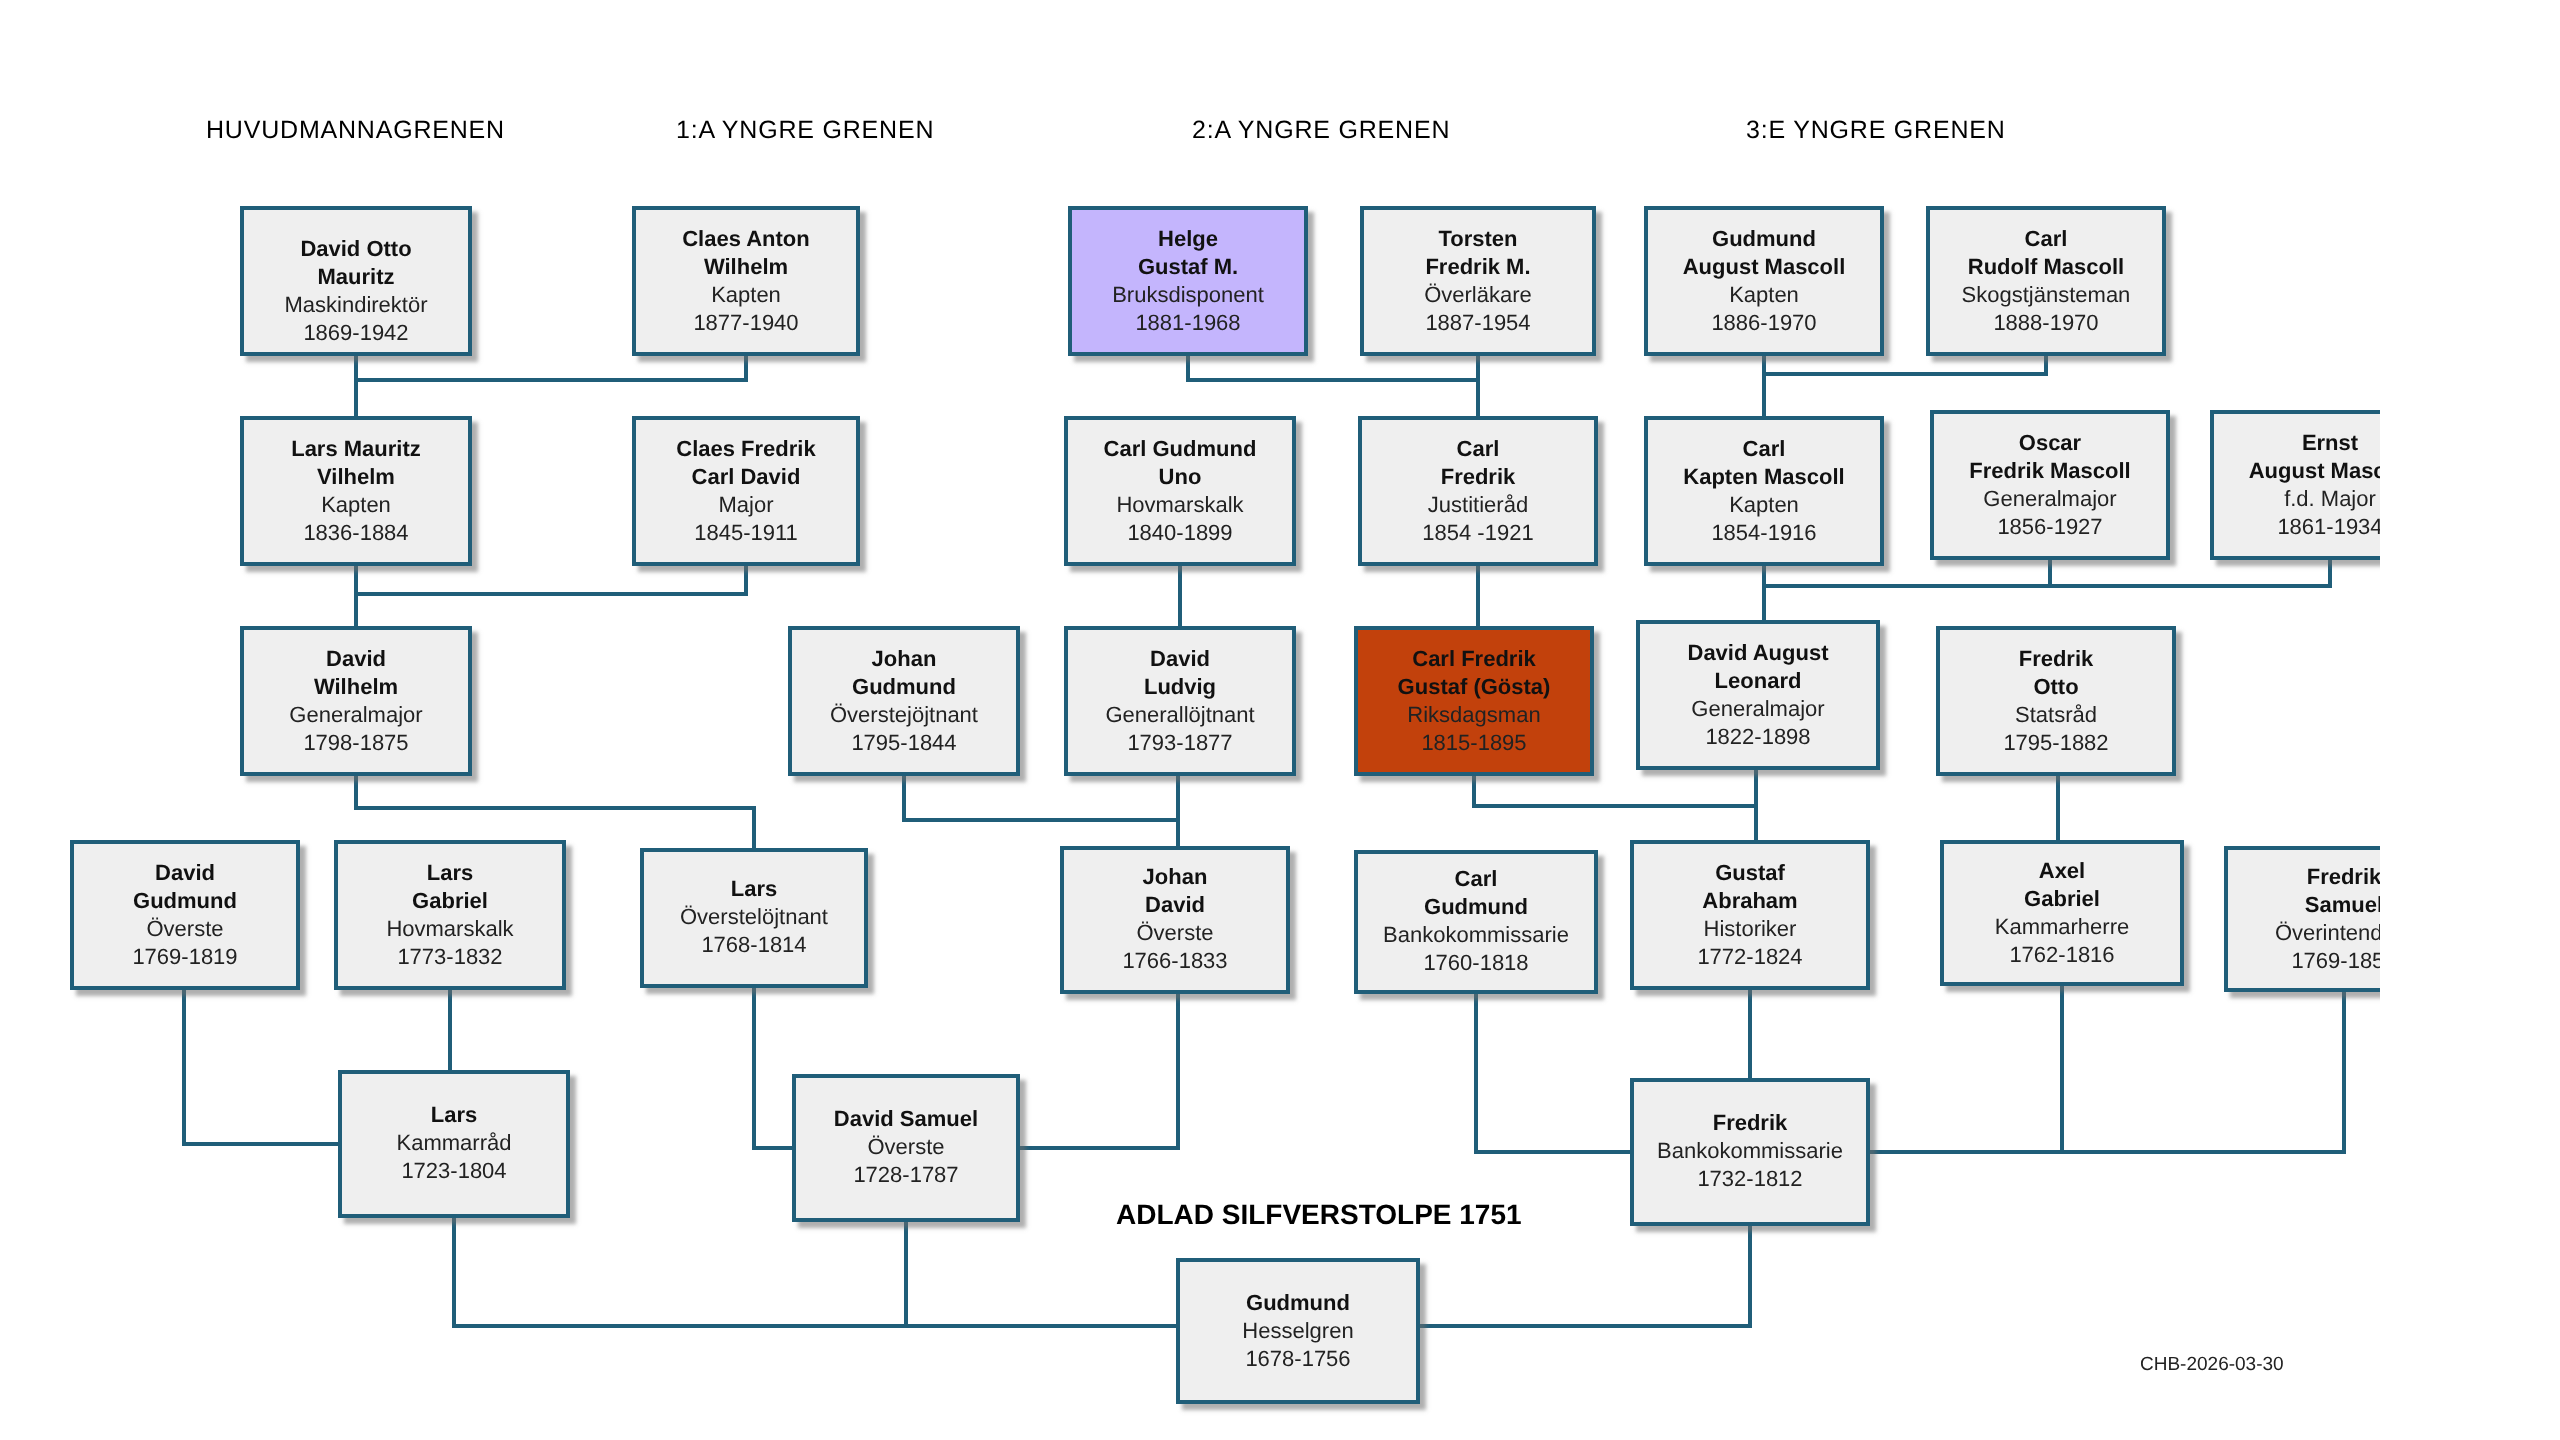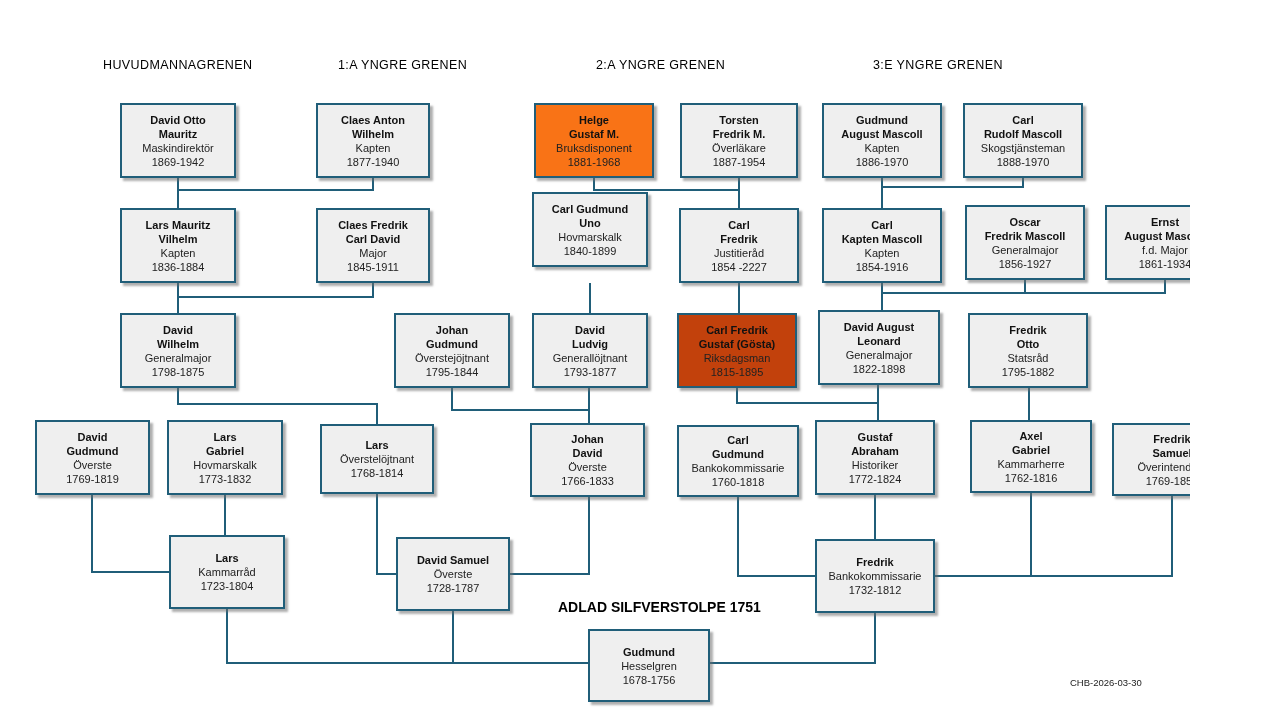--- a/index.html
+++ b/index.html
@@ -64,33 +64,33 @@
       <polyline points="453,611 453,663" stroke="#205e79"></polyline>
       <polyline points="875,613 875,663 710,663" stroke="#205e79"></polyline>
     </svg>
 
   <div class="branch-header" style="left:103px; top:58px;">HUVUDMANNAGRENEN</div>
   <div class="branch-header" style="left:318px; top:58px;margin-left:20px;">1:A YNGRE GRENEN</div>
   <div class="branch-header" style="left:596px; top:58px;">2:A YNGRE GRENEN</div>
   <div class="branch-header" style="left:873px; top:58px;">3:E YNGRE GRENEN</div>
 
   <div id="person-layer">
-      <div class="person" style="left: 120px; top: 103px; width: 116px; height: 75px; border-color: rgb(32, 94, 121); background: rgb(239, 239, 239);">
+      <div class="person" style="left: 120px; top: 103px; width: 116px; height: 75px; border-color: rgb(32, 94, 121); background: rgb(239, 239, 239); justify-content: flex-end;">
         <div class="pname">David Otto</div>
         <div class="pname">Mauritz</div>
         <div class="ptitle">Maskindirektör</div>
         <div class="pyears">1869-1942</div>
       </div>
       <div class="person" style="left: 316px; top: 103px; width: 114px; height: 75px; border-color: rgb(32, 94, 121); background: rgb(239, 239, 239);">
         <div class="pname">Claes Anton</div>
         <div class="pname">Wilhelm</div>
         <div class="ptitle">Kapten</div>
         <div class="pyears">1877-1940</div>
       </div>
-      <div class="person" style="left: 534px; top: 103px; width: 120px; height: 75px; border-color: rgb(32, 94, 121); background: #f97316;">
+      <div class="person" style="left: 534px; top: 103px; width: 120px; height: 75px; border-color: rgb(32, 94, 121); background: #c4b5fd;">
         <div class="pname">Helge</div>
         <div class="pname">Gustaf M.</div>
         <div class="ptitle">Bruksdisponent</div>
         <div class="pyears">1881-1968</div>
       </div>
       <div class="person" style="left: 680px; top: 103px; width: 118px; height: 75px; border-color: rgb(32, 94, 121); background: rgb(239, 239, 239);">
         <div class="pname">Torsten</div>
         <div class="pname">Fredrik M.</div>
         <div class="ptitle">Överläkare</div>
         <div class="pyears">1887-1954</div>
@@ -112,31 +112,31 @@
         <div class="pname">Vilhelm</div>
         <div class="ptitle">Kapten</div>
         <div class="pyears">1836-1884</div>
       </div>
       <div class="person" style="left: 316px; top: 208px; width: 114px; height: 75px; border-color: rgb(32, 94, 121); background: rgb(239, 239, 239);">
         <div class="pname">Claes Fredrik</div>
         <div class="pname">Carl David</div>
         <div class="ptitle">Major</div>
         <div class="pyears">1845-1911</div>
       </div>
-      <div class="person" style="left: 532px; top: 192px; width: 116px; height: 75px; border-color: rgb(32, 94, 121); background: rgb(239, 239, 239);">
+      <div class="person" style="left: 532px; top: 208px; width: 116px; height: 75px; border-color: rgb(32, 94, 121); background: rgb(239, 239, 239);">
         <div class="pname">Carl Gudmund</div>
         <div class="pname">Uno</div>
         <div class="ptitle">Hovmarskalk</div>
         <div class="pyears">1840-1899</div>
       </div>
       <div class="person" style="left: 679px; top: 208px; width: 120px; height: 75px; border-color: rgb(32, 94, 121); background: rgb(239, 239, 239);">
         <div class="pname">Carl</div>
         <div class="pname">Fredrik</div>
         <div class="ptitle">Justitieråd</div>
-        <div class="pyears">1854 -2227</div>
+        <div class="pyears">1854 -1921</div>
       </div>
       <div class="person" style="left: 822px; top: 208px; width: 120px; height: 75px; border-color: rgb(32, 94, 121); background: rgb(239, 239, 239);">
         <div class="pname">Carl</div>
         <div class="pname">Kapten Mascoll</div>
         <div class="ptitle">Kapten</div>
         <div class="pyears">1854-1916</div>
       </div>
       <div class="person" style="left: 965px; top: 205px; width: 120px; height: 75px; border-color: rgb(32, 94, 121); background: rgb(239, 239, 239);">
         <div class="pname">Oscar</div>
         <div class="pname">Fredrik Mascoll</div>

